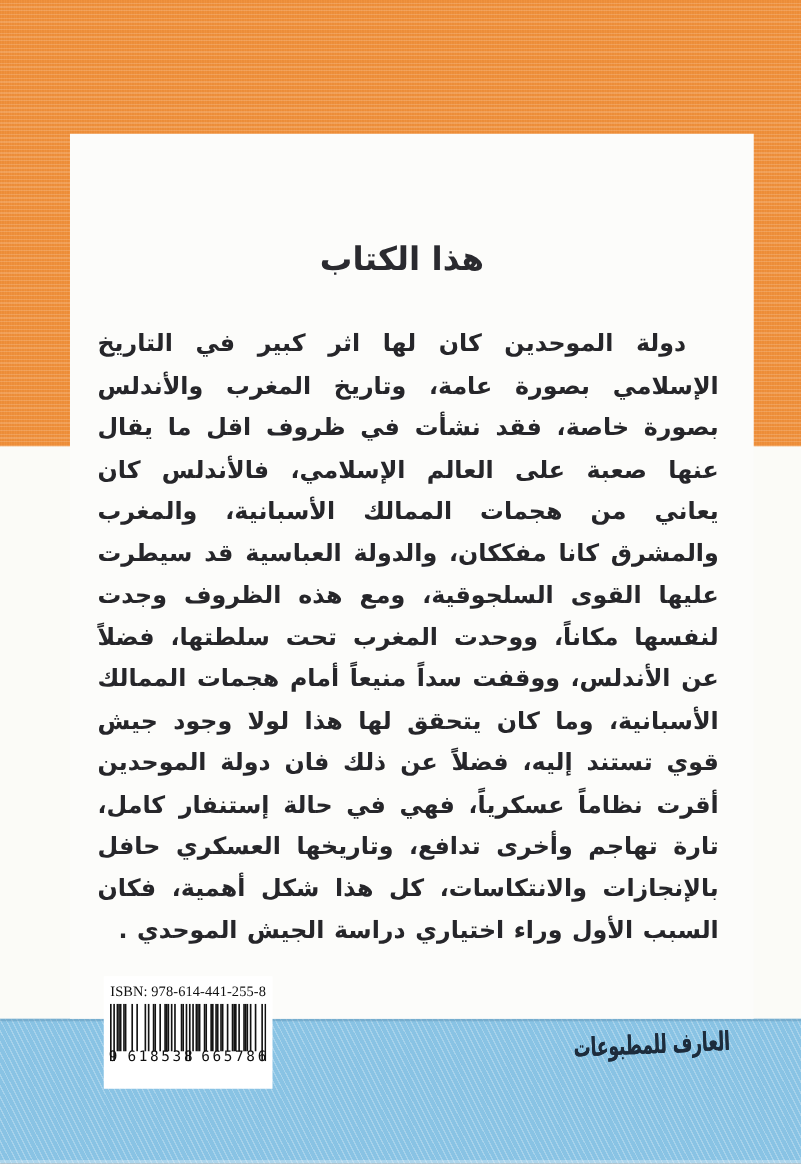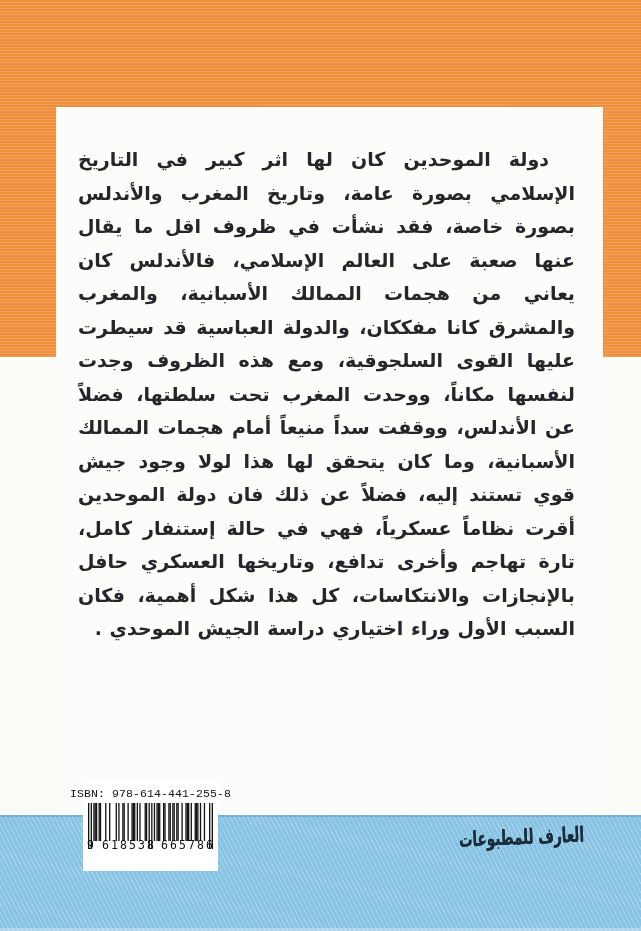--- a/index.html
+++ b/index.html
@@ -61,21 +61,21 @@
   }
   
   .barcode-box{
     position:absolute;left:83px;top:781px;width:135px;height:90px;
     background:#ffffff;
     direction:ltr;
     display:flex;flex-direction:column;align-items:center;
   }
   .isbn-label{
     margin-top:7px;
-    font-family:Liberation Mono, monospace;
+    font-family:Liberation Serif, serif;
     font-size:11.5px;line-height:12px;color:#101010;
     white-space:nowrap;letter-spacing:.1px;
   }
   .bars-wrap{position:relative;width:125px;height:46px;margin-top:3px;}
   .bars-wrap svg{display:block;width:125px;height:46px;}
   .barcode-digits{
     position:absolute;left:0;bottom:-3px;width:125px;height:13px;
     font-family:"DejaVu Sans Mono",monospace;
     font-size:11.5px;line-height:13px;color:#101010;
   }
@@ -96,20 +96,21 @@
 </style>
 </head>
 <body>
 
 <div class="cover">
 
   <div class="band-orange"></div>
   <div class="band-blue"></div>
 
   <div class="panel">
+    <h1 class="panel-title">هذا الكتاب</h1>
     <p class="blurb">دولة الموحدين كان لها اثر كبير في التاريخ الإسلامي بصورة عامة، وتاريخ المغرب والأندلس بصورة خاصة، فقد نشأت في ظروف اقل ما يقال عنها صعبة على العالم الإسلامي، فالأندلس كان يعاني من هجمات الممالك الأسبانية، والمغرب والمشرق كانا مفككان، والدولة العباسية قد سيطرت عليها القوى السلجوقية، ومع هذه الظروف وجدت لنفسها مكاناً، ووحدت المغرب تحت سلطتها، فضلاً عن الأندلس، ووقفت سداً منيعاً أمام هجمات الممالك الأسبانية، وما كان يتحقق لها هذا لولا وجود جيش قوي تستند إليه، فضلاً عن ذلك فان دولة الموحدين أقرت نظاماً عسكرياً، فهي في حالة إستنفار كامل، تارة تهاجم وأخرى تدافع، وتاريخها العسكري حافل بالإنجازات والانتكاسات، كل هذا شكل أهمية، فكان السبب الأول وراء اختياري دراسة الجيش الموحدي .</p>
   </div>
 
   <div class="barcode-box">
     <div class="isbn-label">ISBN: 978-614-441-255-8</div>
     <div class="bars-wrap">
       <svg viewBox="0 0 95 46" preserveAspectRatio="none" xmlns="http://www.w3.org/2000/svg">
           <rect x="0" y="0" width="1" height="46" fill="#131313"></rect>
           <rect x="2" y="0" width="1" height="46" fill="#131313"></rect>
           <rect x="4" y="0" width="1" height="38" fill="#131313"></rect>

